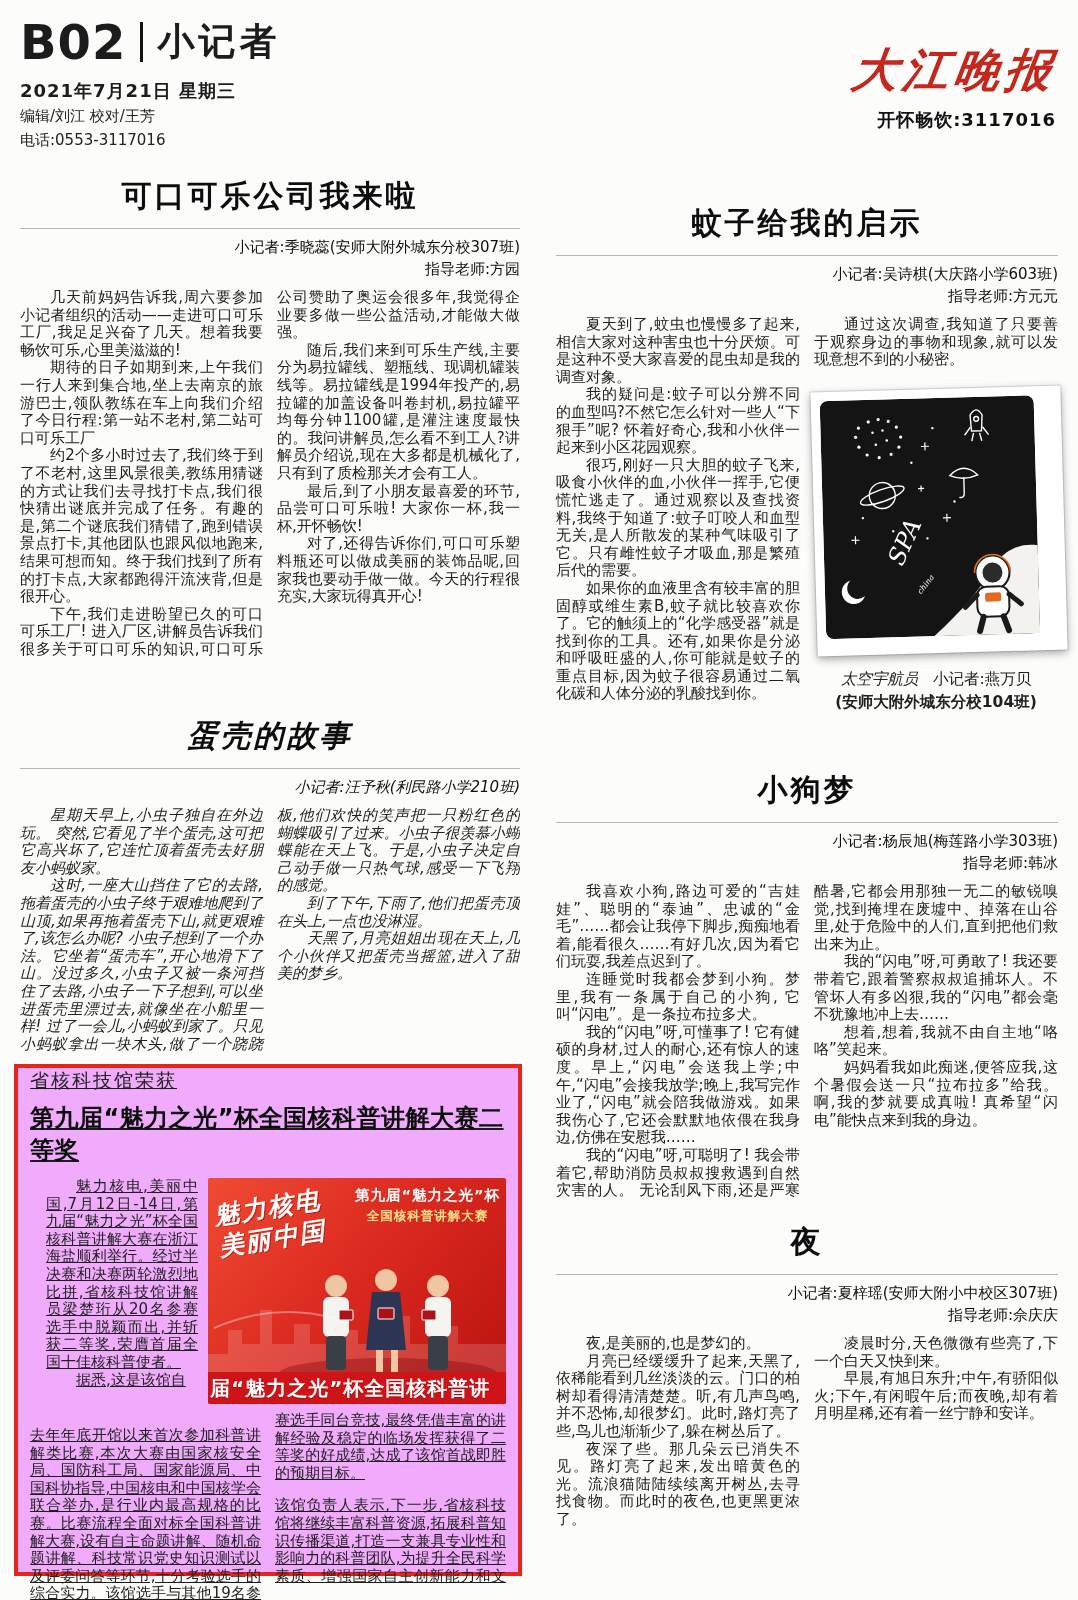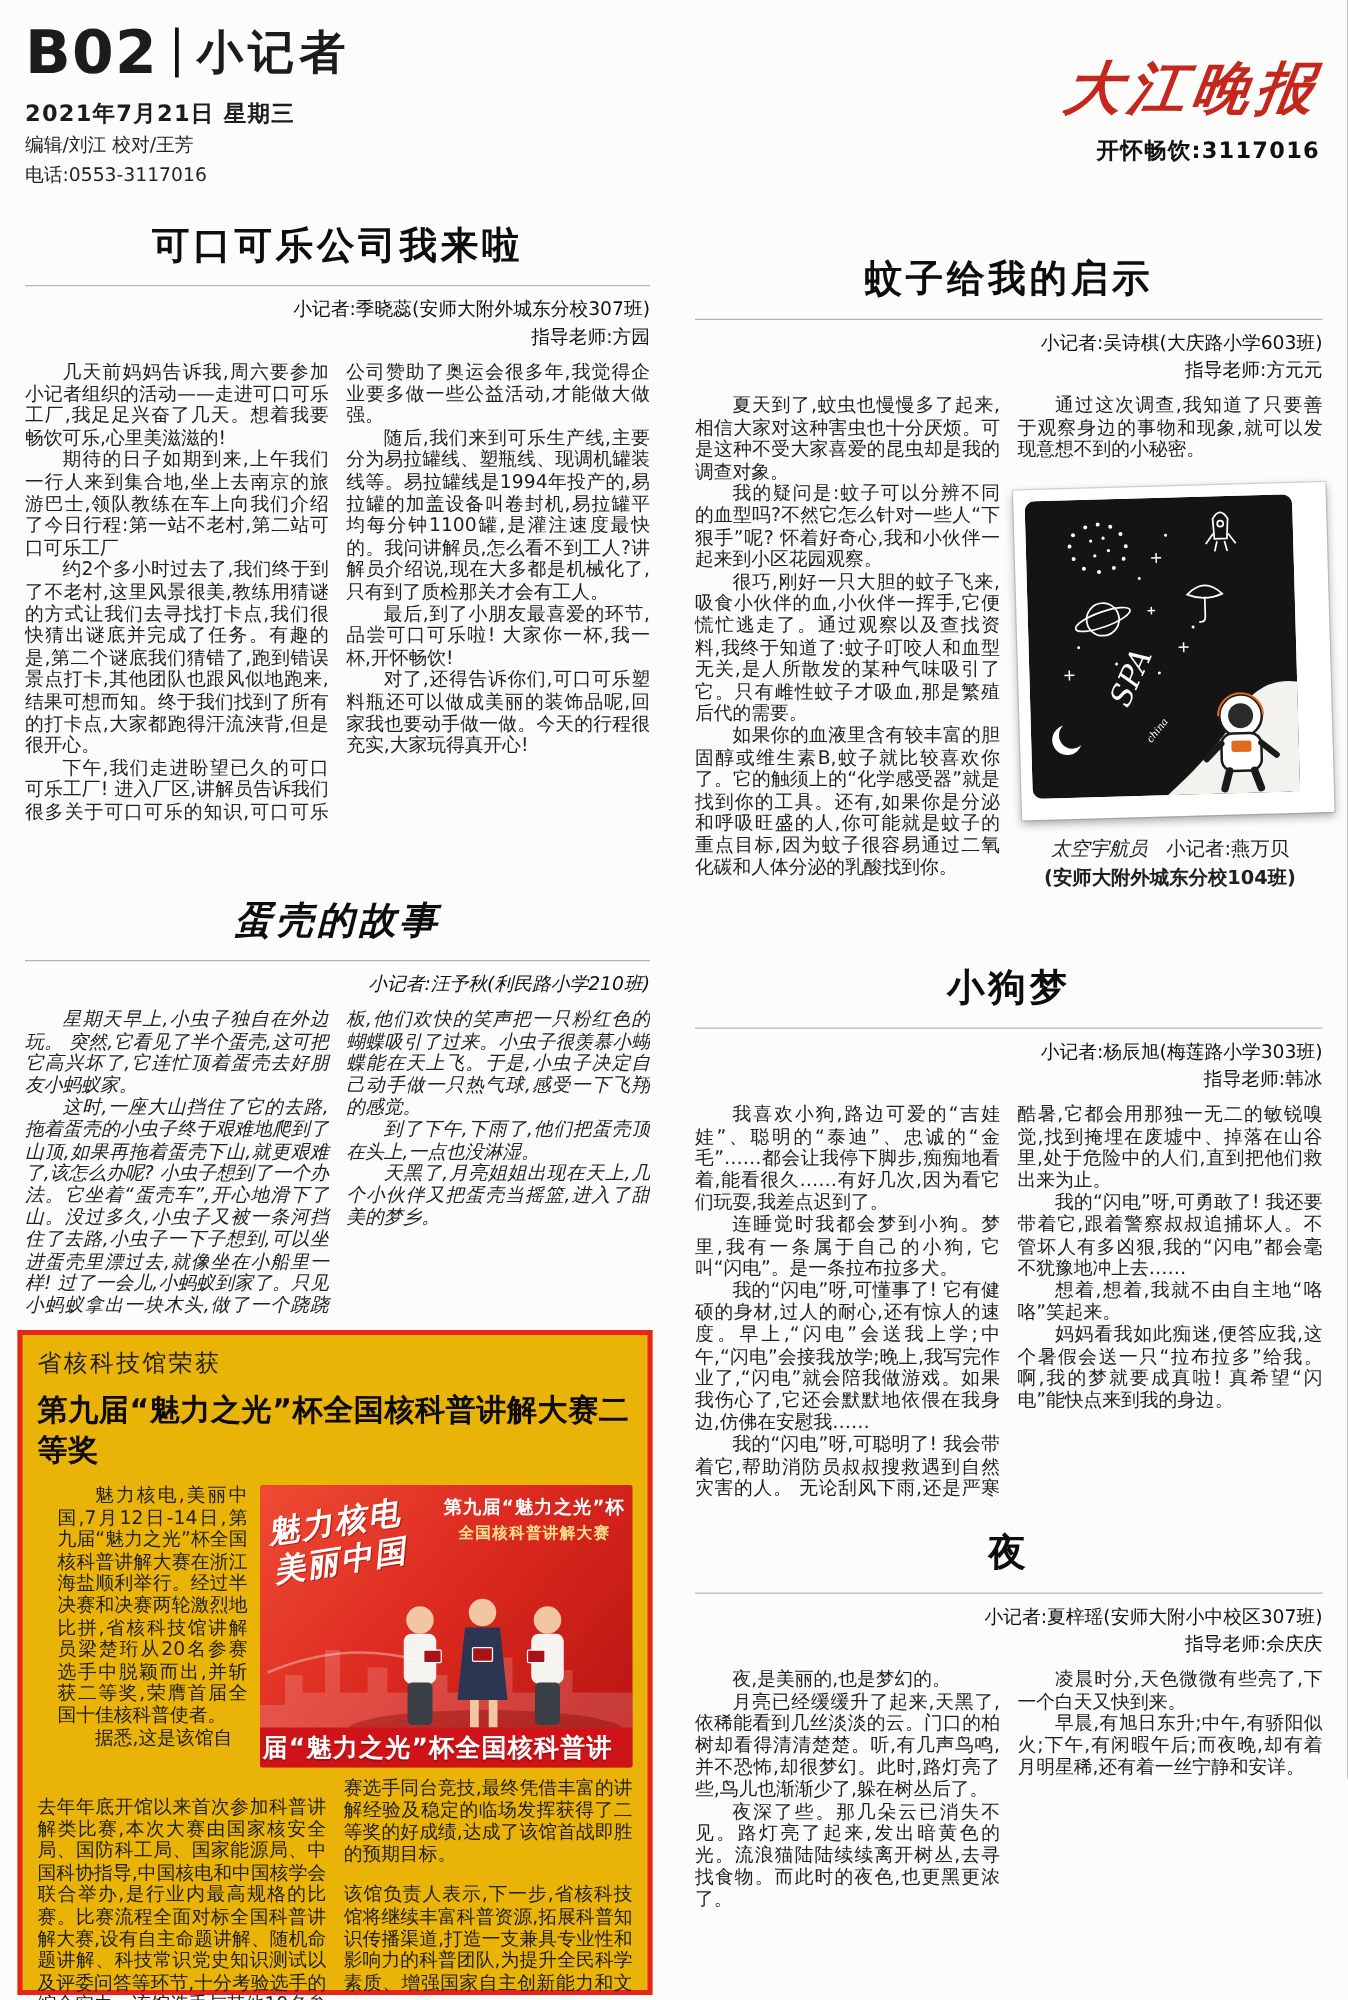--- a/index.html
+++ b/index.html
@@ -43,21 +43,21 @@
     box-shadow:0 3px 8px rgba(0,0,0,.35), 0 0 0 1px #ddd; transform:rotate(-1.6deg);
   }
   .caption { text-align:center; font-size:15.5px; line-height:23px; margin-top:16px; }
   .cap-title { font-family:"DejaVu Serif","Liberation Serif",serif; font-style:italic; margin-right:10px; }
   .cap-author { font-weight:normal; }
   .cap-school { font-weight:bold; }
 
   
   .redbox {
     position:absolute; left:14px; top:1064px; width:476px; height:504px;
-    border:4px solid #e6251c; background:#eab308; padding:10px 12px;
+    border:4px solid #e6251c; background:#f0abfc; padding:0 12px;text-decoration:underline;
   }
   .kicker { font-size:19px; color:#222; letter-spacing:2px; }
   .headline { font-size:24px; font-weight:900; letter-spacing:0.5px; margin-top:8px; color:#0c0c0c; }
   .nrow { display:flex; gap:10px; margin-top:12px;margin-left:16px; }
   .ncol { width:168px; text-align:justify; font-size:15px; line-height:17.6px; color:#212121; }
   .award-photo {
     position:relative; width:298px; height:226px; flex:none; overflow:hidden; border-radius:2px;
     background:linear-gradient(130deg,#ef4b33 0%,#dc2a20 45%,#b8120f 100%);
   }
   .slogan {

